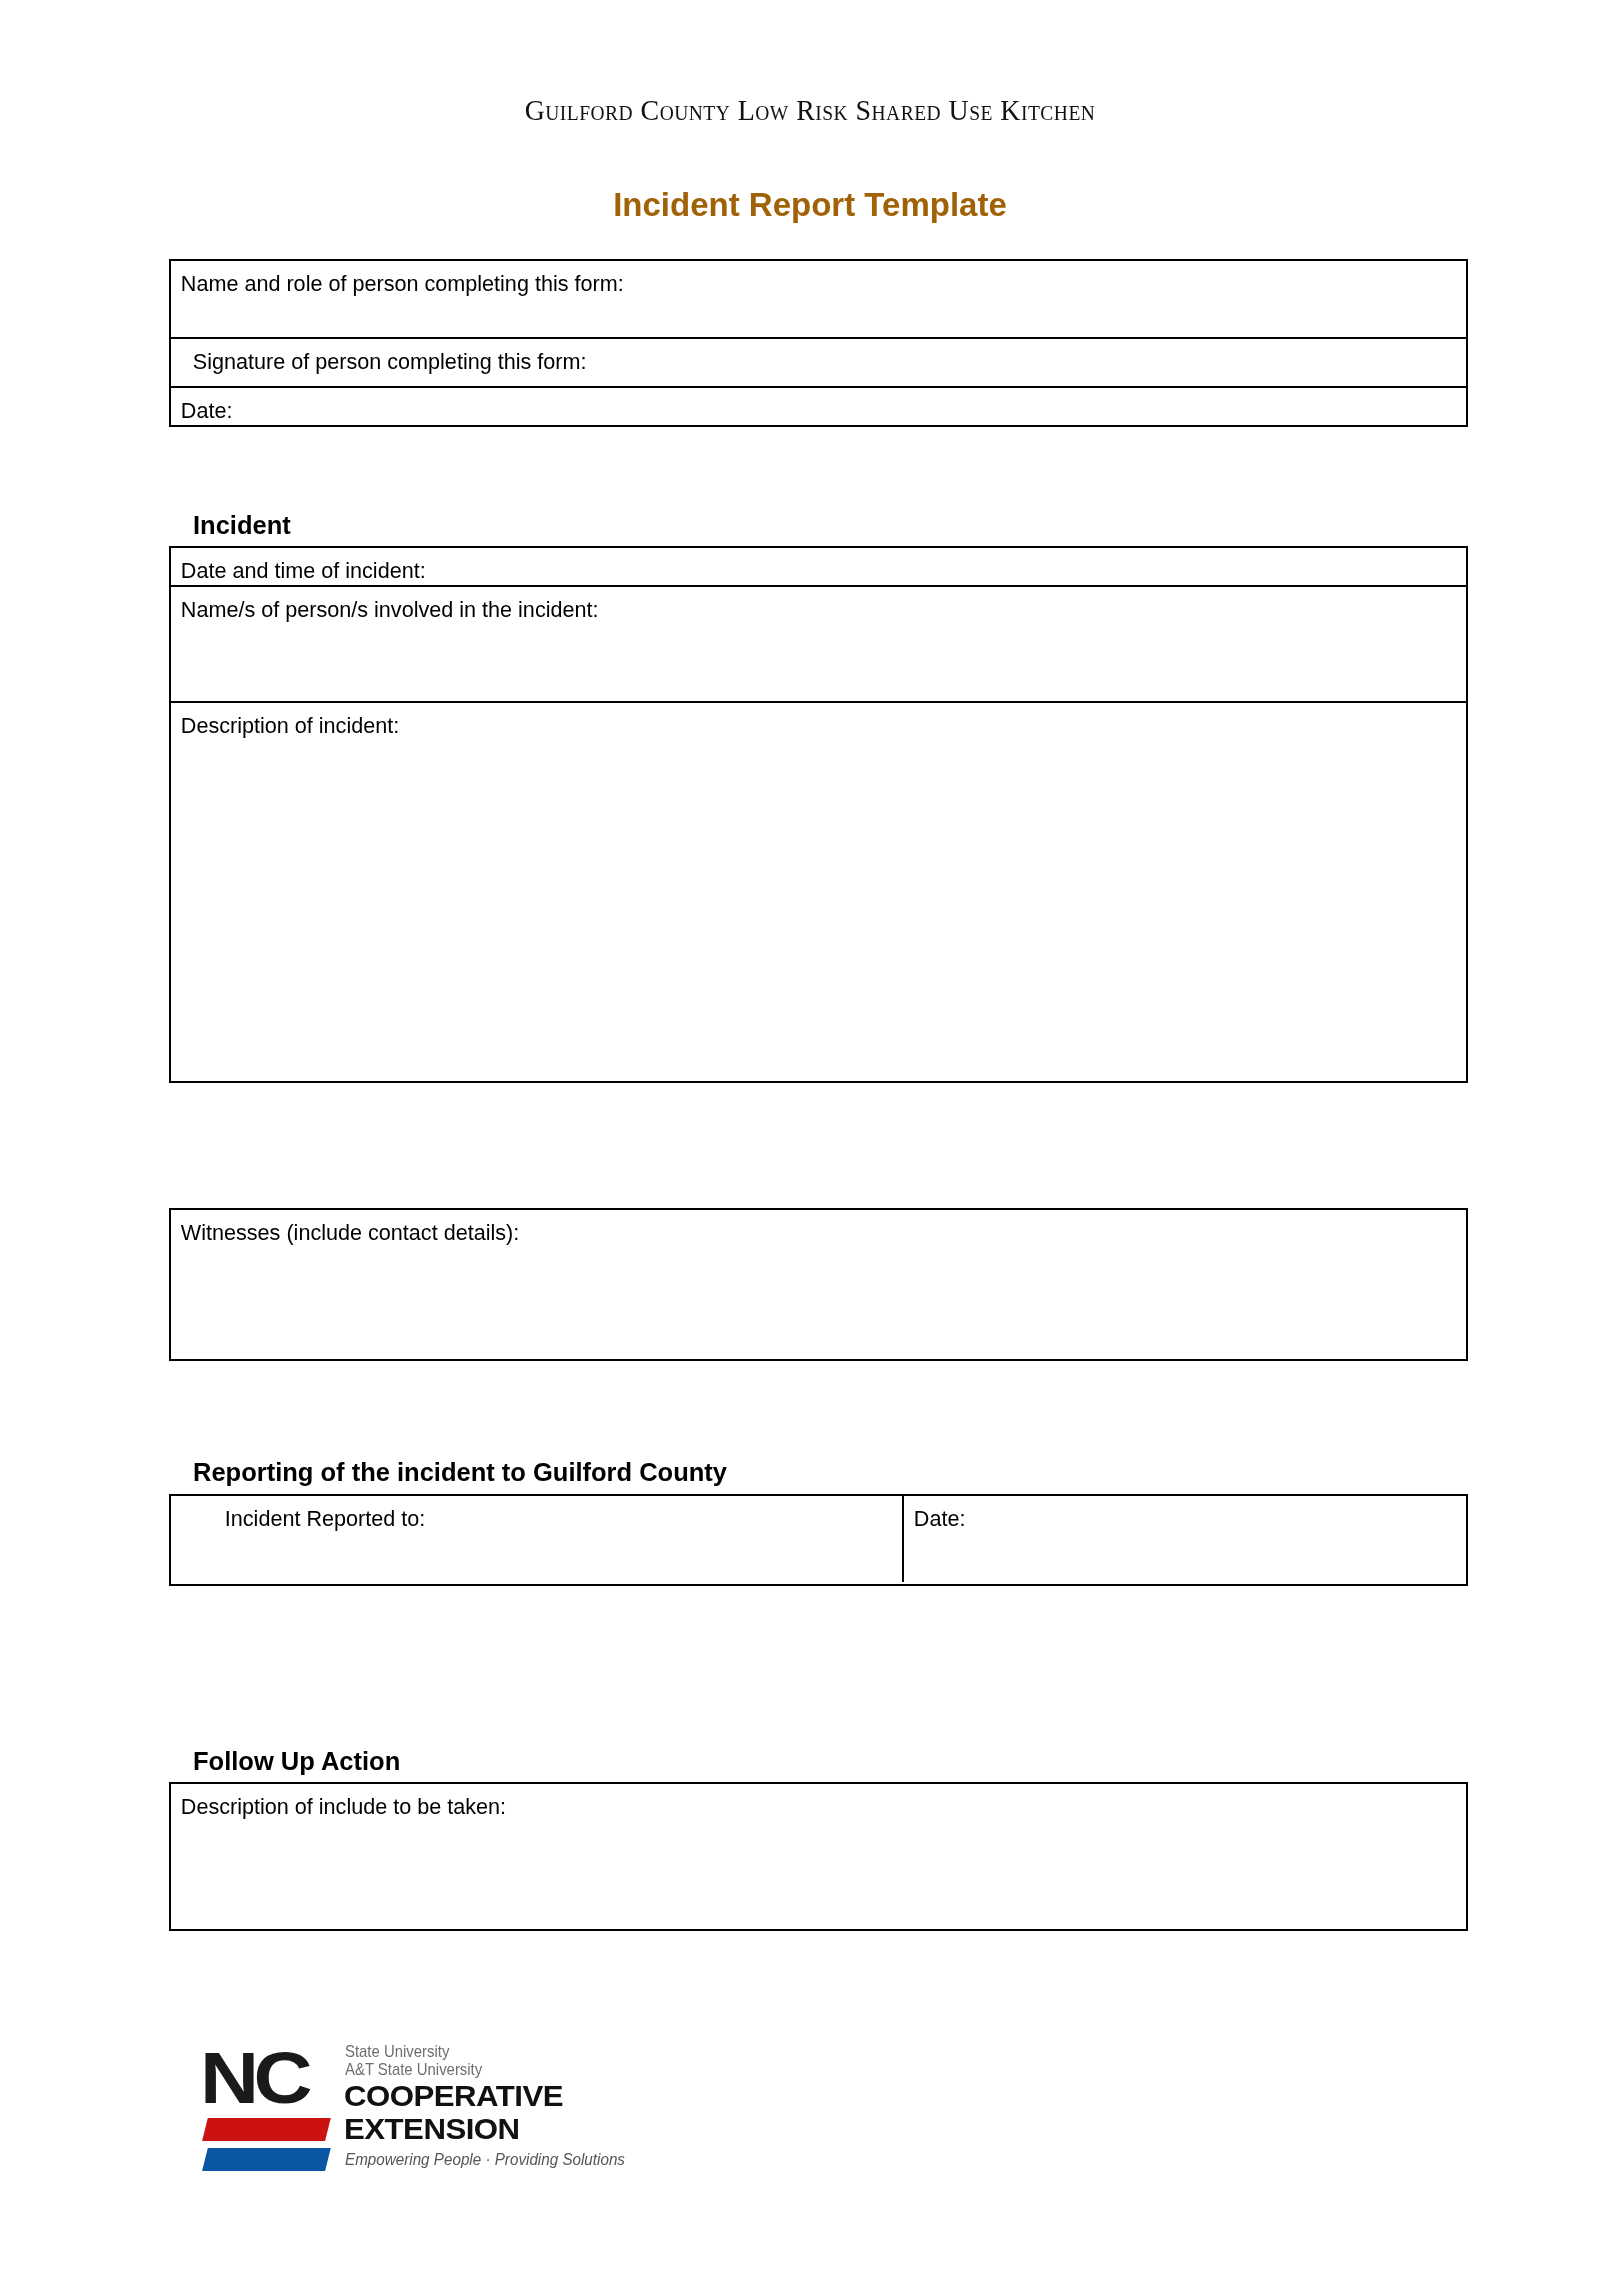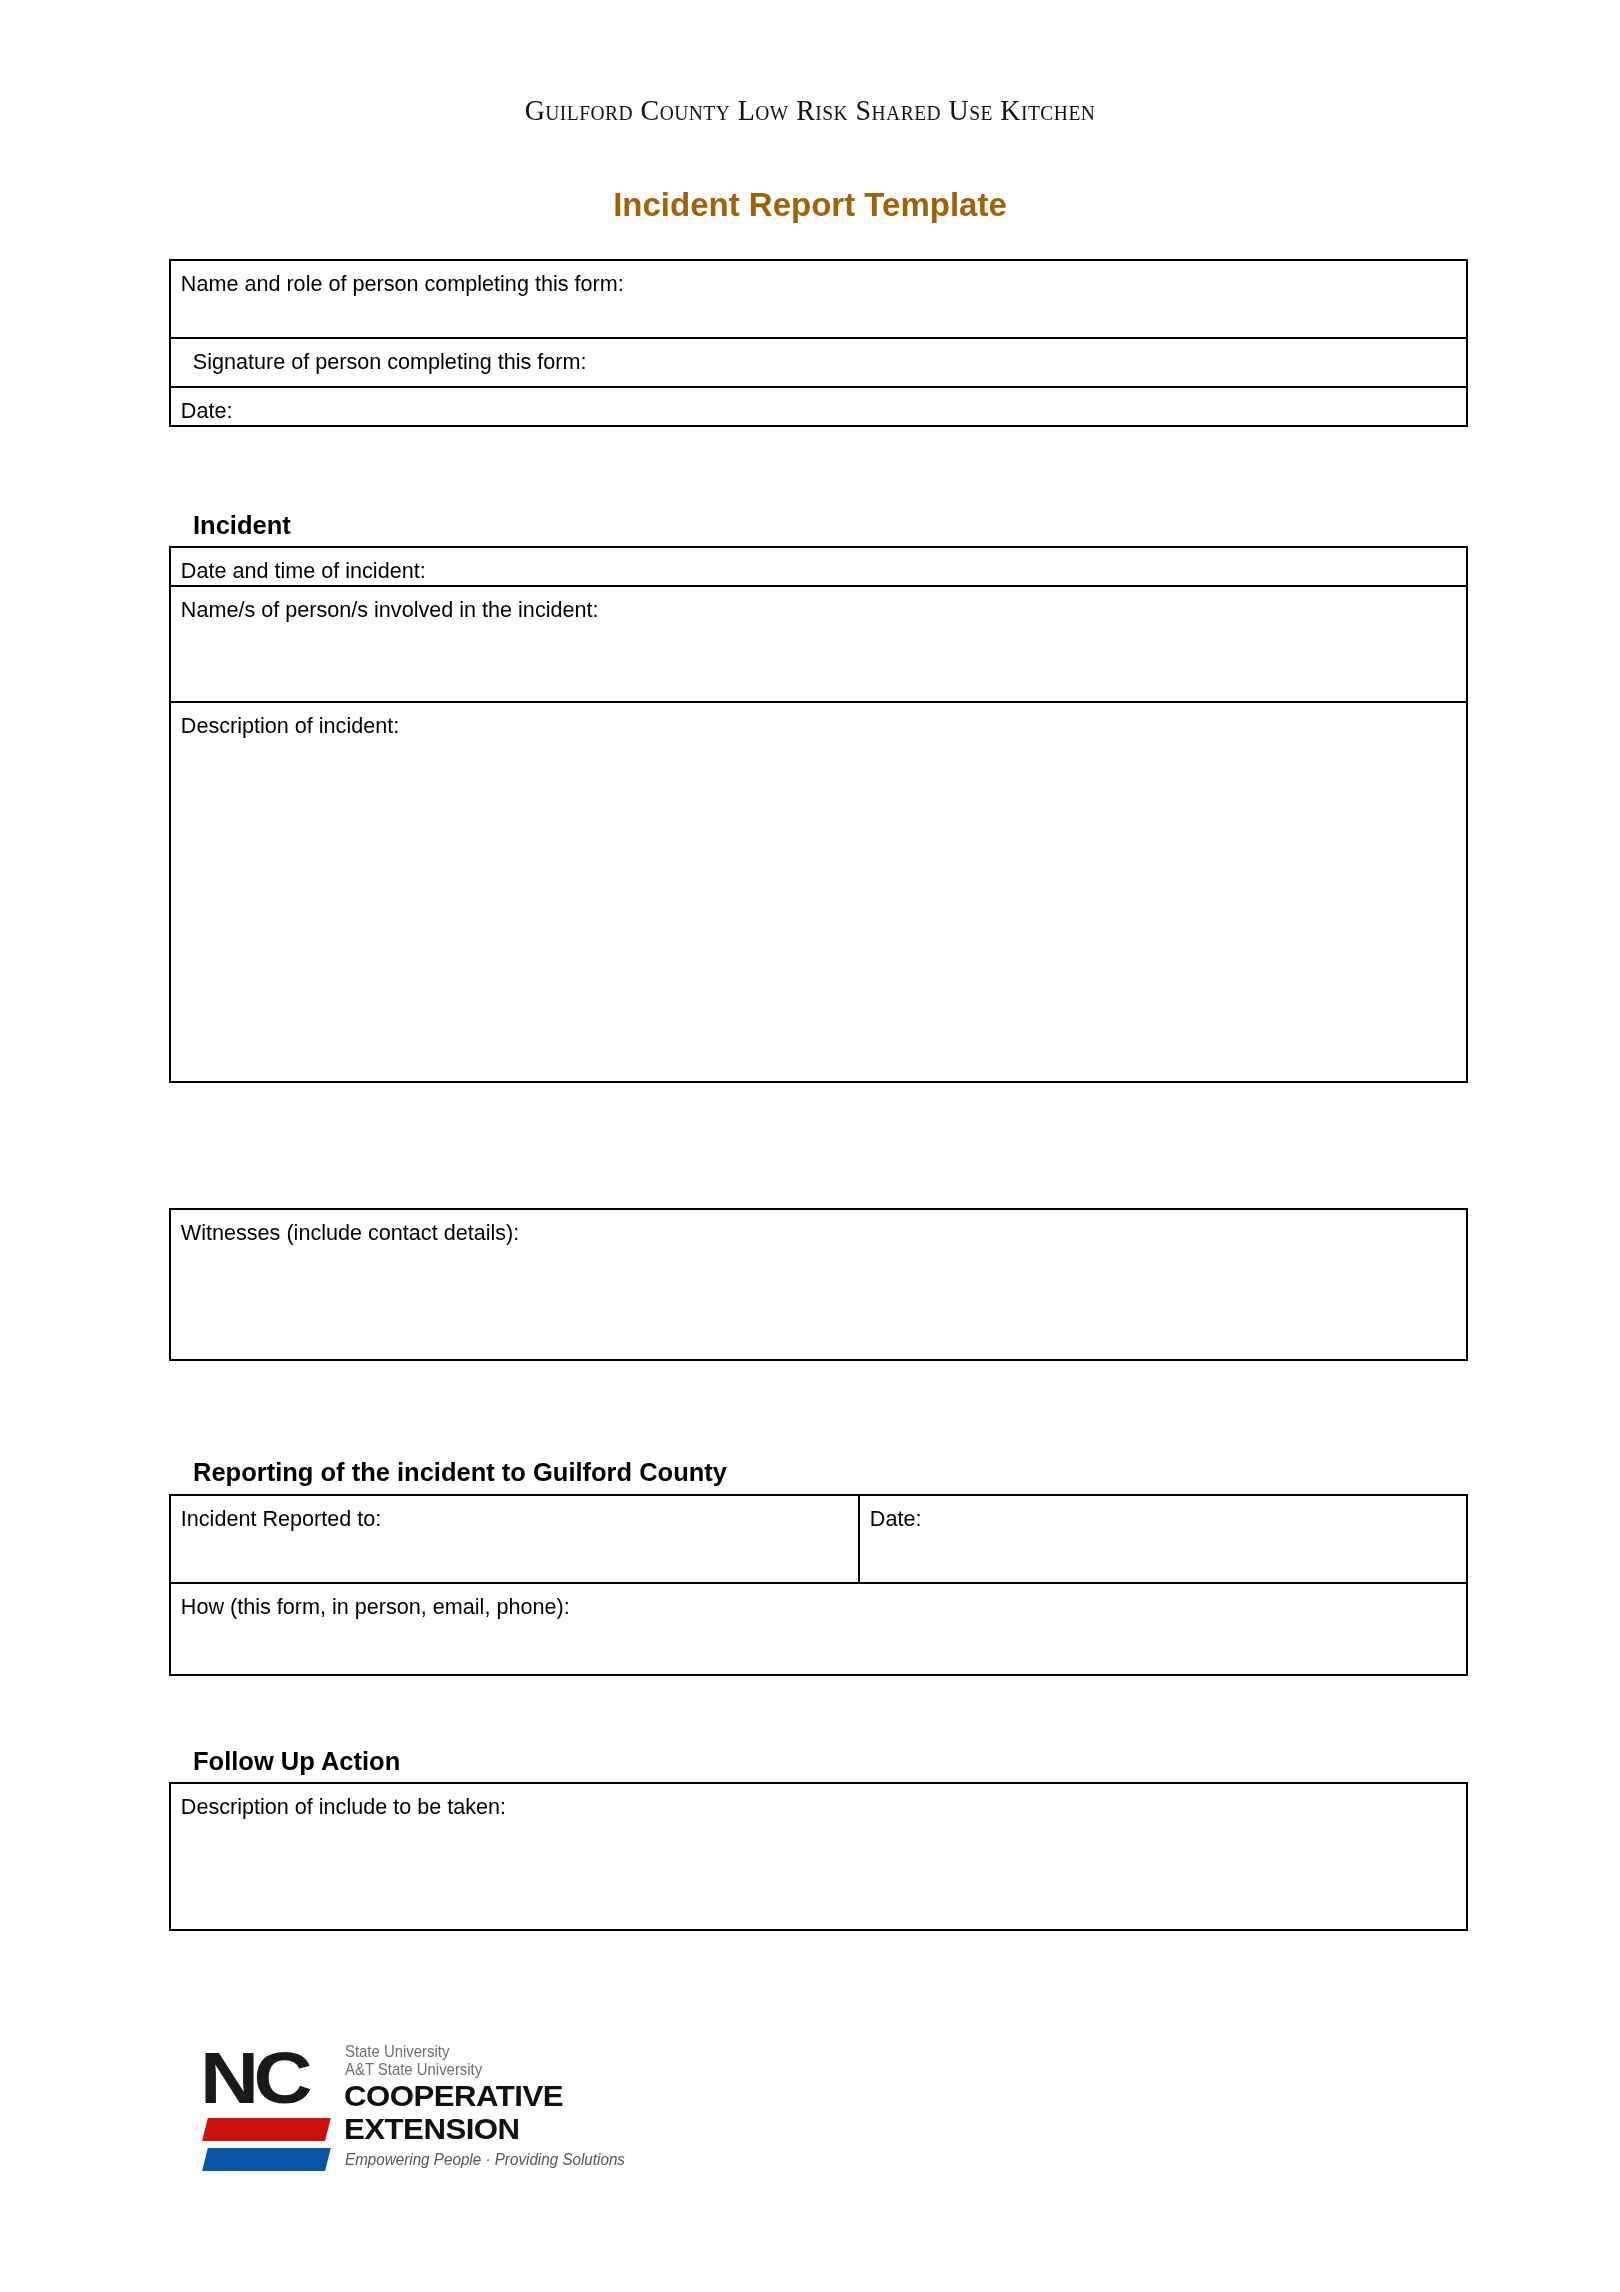--- a/index.html
+++ b/index.html
@@ -81,20 +81,21 @@
     padding: 11.8px 0 0 9.8px;
     display: block;
     white-space: nowrap;
     color: #000000;
   }
 
   .fcols {
     display: flex;
     width: 100%;
     box-sizing: border-box;
+    margin-left: 44px;
   }
   .fcol-left {
     width: 689px;
     box-sizing: border-box;
     border-right: 2px solid #000000;
   }
   .fcol-right {
     flex: 1;
     box-sizing: border-box;
   }
@@ -242,23 +243,20 @@
     <div class="frow" style="height:88px;">
       <div class="fcols">
         <div class="fcol-left" style="height:86px;">
           <span class="flabel">Incident Reported to:</span>
         </div>
         <div class="fcol-right" style="height:86px;">
           <span class="flabel">Date:</span>
         </div>
       </div>
     </div>
-    <div class="frow" style="height:90px;">
-      <span class="flabel">How (this form, in person, email, phone):</span>
-    </div>
   </div>
 
   <div class="section-heading" style="top:1749px;">Follow Up Action</div>
 
   <div class="ftable" style="top:1782px;">
     <div class="frow" style="height:145px;">
       <span class="flabel">Description of include to be taken:</span>
     </div>
   </div>
 

